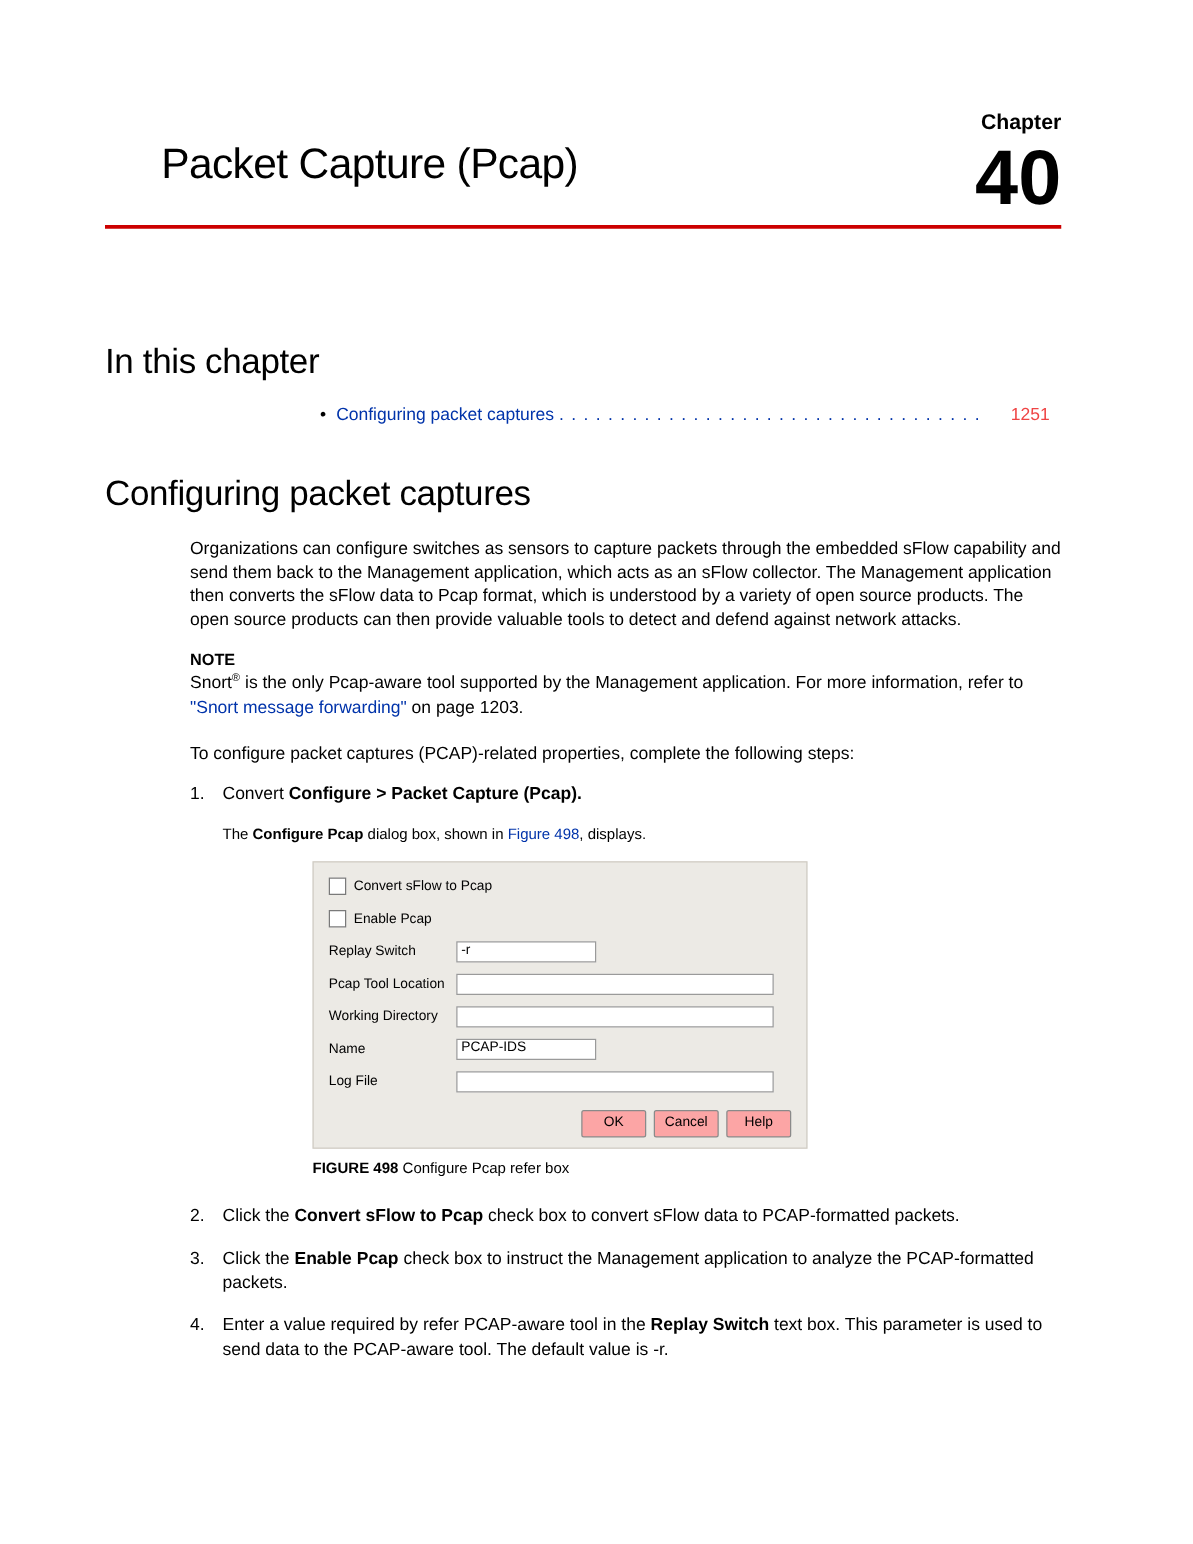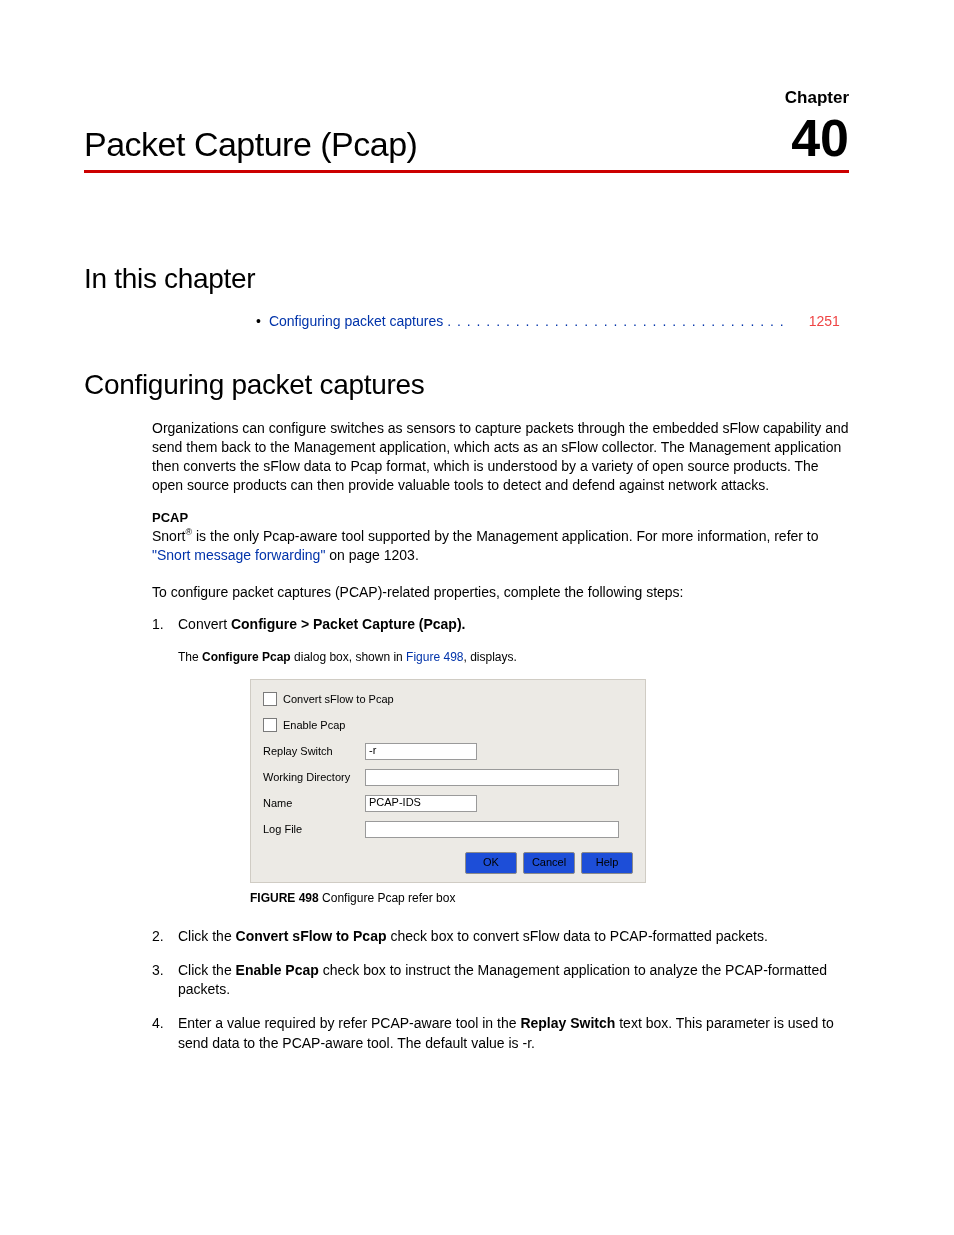--- a/index.html
+++ b/index.html
@@ -18,33 +18,34 @@
   }
   .chapter-label {
     text-align: right;
     font-size: 17px;
     font-weight: bold;
     margin-bottom: 4px;
   }
   .header-row {
     display: flex;
     justify-content: space-between;
-    align-items: flex-end;
+    align-items: flex-start;
+    margin-left: 45px;
   }
   .h1 {
     font-family: "Arial Narrow", Arial, sans-serif;
     font-stretch: condensed;
     font-size: 34px;
     font-weight: normal;
     letter-spacing: -0.5px;
   }
   .chapter-num {
     font-family: "Arial Narrow", Arial, sans-serif;
     font-stretch: condensed;
-    font-size: 52px;
+    font-size: 62px;
     font-weight: bold;
     line-height: 1;
   }
   .red-rule {
     border: none;
     border-top: 3px solid #cc0000;
     margin-top: 6px;
     margin-bottom: 90px;
   }
   .h2 {
@@ -102,21 +103,21 @@
     min-height: 18px;
   }
   .dlg-label { width: 102px; flex-shrink: 0; }
   .dlg-check {
     width: 12px; height: 12px; border: 1px solid #7a7a7a; background: #fff;
     margin-right: 6px; flex-shrink: 0;
   }
   .dlg-input-s { width: 112px; height: 17px; border: 1px solid #9a9a9a; background: #fff; padding: 0 3px; box-sizing: border-box; overflow: hidden; white-space: nowrap; }
   .dlg-input-l { width: 254px; height: 17px; border: 1px solid #9a9a9a; background: #fff; box-sizing: border-box; }
   .dlg-buttons { display: flex; justify-content: flex-end; gap: 6px; margin-top: 14px; }
-  .dlg-btn { width: 50px; height: 20px; border: 1px solid #8a8a8a; background: #1d4ed8; font-size: 11px; text-align: center; line-height: 18px; border-radius: 2px; cursor: pointer; }
+  .dlg-btn { width: 50px; height: 20px; border: 1px solid #8a8a8a; background: #fca5a5; font-size: 11px; text-align: center; line-height: 18px; border-radius: 2px; cursor: pointer; }
   .fig-caption { margin-left: 166px; font-size: 12px; margin-bottom: 22px; }
   .fig-caption .fb { font-weight: bold; }
 </style>
 </head>
 <body>
 
 <div class="page">
 
   <div class="chapter-label">Chapter</div>
 
@@ -135,21 +136,21 @@
     <span class="toc-page">1251</span>
   </div>
 
   <div style="height:40px"></div>
 
   <div class="h2">Configuring packet captures</div>
 
   <div class="body-block">
     <div class="para">Organizations can configure switches as sensors to capture packets through the embedded sFlow capability and send them back to the Management application, which acts as an sFlow collector. The Management application then converts the sFlow data to Pcap format, which is understood by a variety of open source products. The open source products can then provide valuable tools to detect and defend against network attacks.</div>
 
-    <div class="note-label">PCAP</div>
+    <div class="note-label">NOTE</div>
     <div class="note-body">
       <span>Snort</span><span class="sup">®</span><span> is the only Pcap-aware tool supported by the Management application. For more information, refer to </span><span class="link">"Snort message forwarding"</span><span> on page 1203.</span>
     </div>
 
     <div class="para">To configure packet captures (PCAP)-related properties, complete the following steps:</div>
 
     <div class="ol">
       <div class="li">
         <div class="li-num">1.</div>
         <div class="li-body">
@@ -167,20 +168,24 @@
       <div class="dlg-check"></div>
       <div>Convert sFlow to Pcap</div>
     </div>
     <div class="dlg-row">
       <div class="dlg-check"></div>
       <div>Enable Pcap</div>
     </div>
     <div class="dlg-row">
       <div class="dlg-label">Replay Switch</div>
       <div class="dlg-input-s">-r</div>
+    </div>
+    <div class="dlg-row">
+      <div class="dlg-label">Pcap Tool Location</div>
+      <div class="dlg-input-l"></div>
     </div>
     <div class="dlg-row">
       <div class="dlg-label">Working Directory</div>
       <div class="dlg-input-l"></div>
     </div>
     <div class="dlg-row">
       <div class="dlg-label">Name</div>
       <div class="dlg-input-s">PCAP-IDS</div>
     </div>
     <div class="dlg-row">

